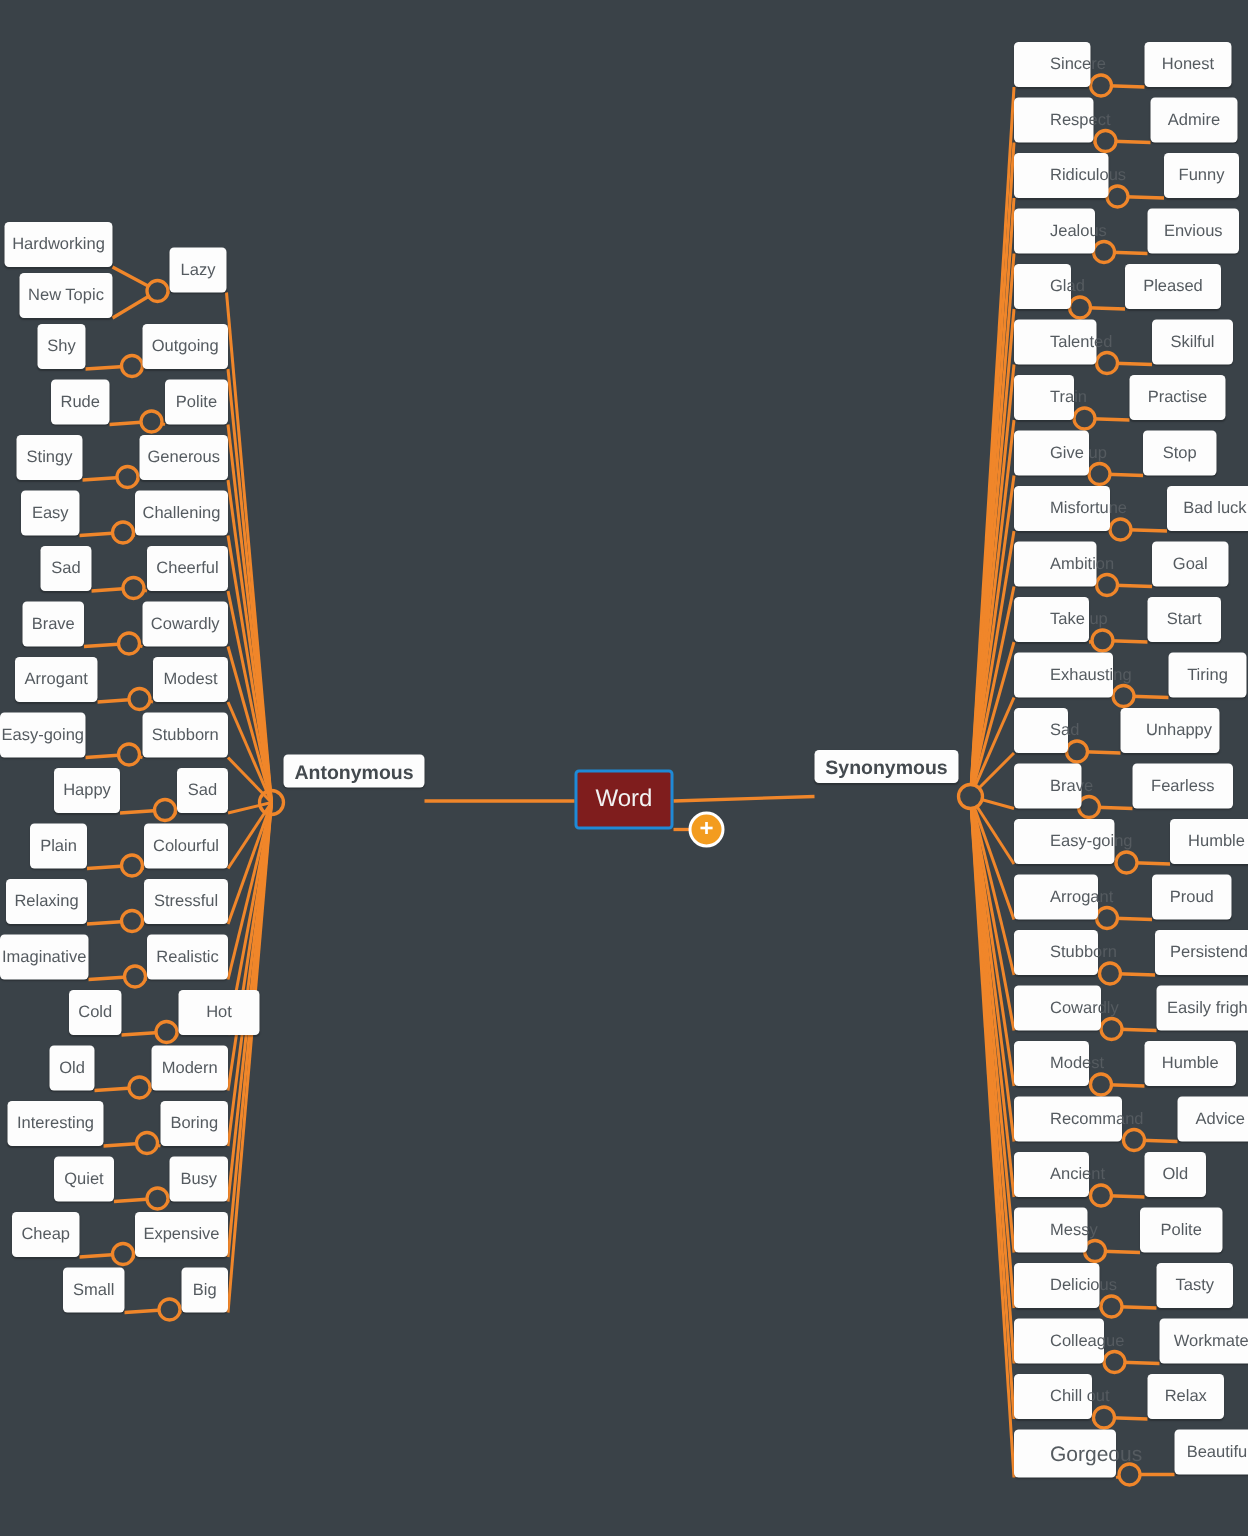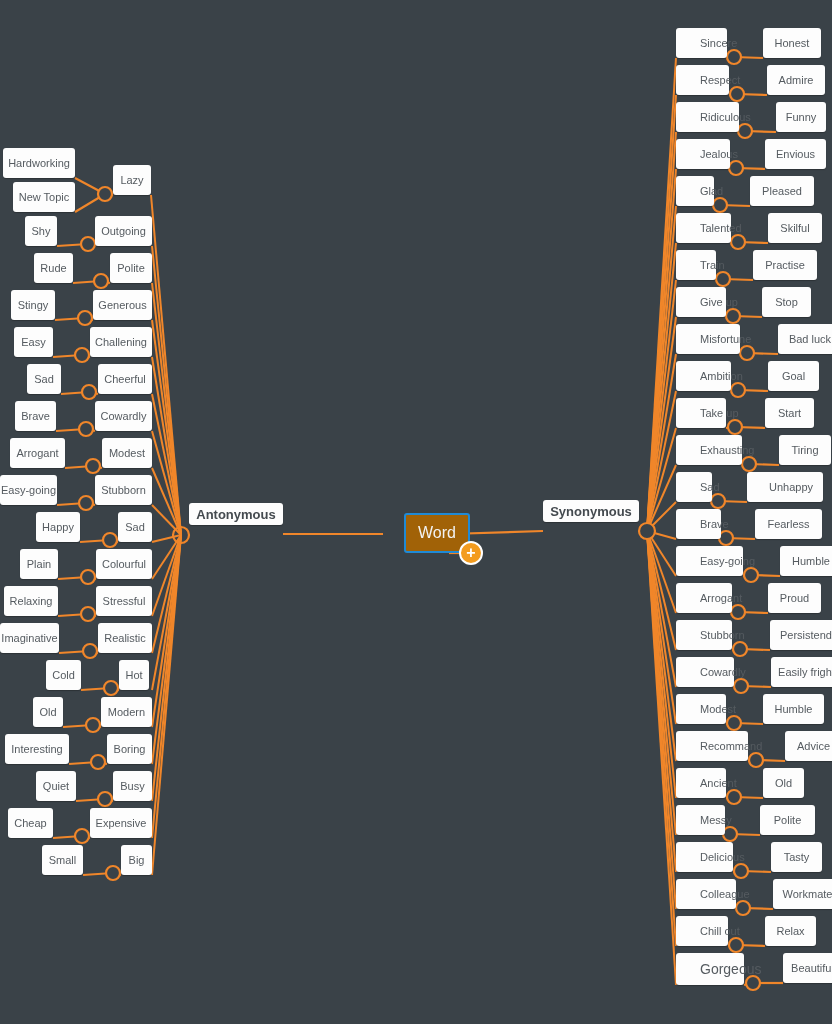--- a/index.html
+++ b/index.html
@@ -1,21 +1,21 @@
 <!DOCTYPE html>
 <html><head>
 <meta charset="utf-8">
 <style>
   html, body { margin:0; padding:0; }
   body { width:832px; height:1024px; background:#3a4248; position:relative; overflow:hidden; font-family:"Liberation Sans", sans-serif; }
   #lines { position:absolute; left:0; top:0; width:832px; height:1024px; }
   .node { position:absolute; background:#fdfdfd; border-radius:3px; color:#555b60; font-size:11px; display:flex; align-items:center; justify-content:center; height:30px; box-sizing:border-box; white-space:nowrap; box-shadow:0 1px 1px rgba(0,0,0,0.25); }
   .node.left-align { justify-content:flex-start; padding-left:24px; }
   .branch { font-weight:bold; font-size:13px; color:#444a4f; height:22px; }
-  .root { position:absolute; left:404px; top:513px; width:66px; height:40px; border:2px solid #1f8ad6; border-radius:3px; box-sizing:border-box; color:#f2f2f2; font-size:16px; display:flex; align-items:center; justify-content:center; background:#a16207; }
+  .root { position:absolute; left:383px; top:513px; width:66px; height:40px; border:2px solid #1f8ad6; border-radius:3px; box-sizing:border-box; color:#f2f2f2; font-size:16px; display:flex; align-items:center; justify-content:center; background:#7f1d1d; }
   .add { position:absolute; left:459px; top:541px; width:24px; height:24px; border-radius:50%; background:#f39c1f; border:2px solid #fff; box-sizing:border-box; color:#fff; font-size:16px; font-weight:bold; display:flex; align-items:center; justify-content:center; line-height:1; }
   .big { font-size:14px; }
 </style>
 </head>
 <body>
 
 <svg id="lines">
     <line x1="283" y1="534" x2="383" y2="534" stroke="#f0862a" stroke-width="2.2"></line>
     <line x1="449" y1="534" x2="543" y2="531" stroke="#f0862a" stroke-width="2.2"></line>
     <line x1="449" y1="553" x2="462" y2="553" stroke="#f0862a" stroke-width="2.2"></line>
@@ -232,21 +232,21 @@
     <div class="node" style="left: 95px; top: 475px; width: 57px;">Stubborn</div>
     <div class="node" style="left: 36px; top: 512px; width: 44px;">Happy</div>
     <div class="node" style="left: 118px; top: 512px; width: 34px;">Sad</div>
     <div class="node" style="left: 20px; top: 549px; width: 38px;">Plain</div>
     <div class="node" style="left: 96px; top: 549px; width: 56px;">Colourful</div>
     <div class="node" style="left: 4px; top: 586px; width: 54px;">Relaxing</div>
     <div class="node" style="left: 96px; top: 586px; width: 56px;">Stressful</div>
     <div class="node" style="left: 0px; top: 623px; width: 59px;">Imaginative</div>
     <div class="node" style="left: 98px; top: 623px; width: 54px;">Realistic</div>
     <div class="node" style="left: 46px; top: 660px; width: 35px;">Cold</div>
-    <div class="node" style="left: 119px; top: 660px; width: 30px;">Hot</div>
+    <div class="node" style="left: 119px; top: 660px; width: 54px;">Hot</div>
     <div class="node" style="left: 33px; top: 697px; width: 30px;">Old</div>
     <div class="node" style="left: 101px; top: 697px; width: 51px;">Modern</div>
     <div class="node" style="left: 5px; top: 734px; width: 64px;">Interesting</div>
     <div class="node" style="left: 107px; top: 734px; width: 45px;">Boring</div>
     <div class="node" style="left: 36px; top: 771px; width: 40px;">Quiet</div>
     <div class="node" style="left: 113px; top: 771px; width: 39px;">Busy</div>
     <div class="node" style="left: 8px; top: 808px; width: 45px;">Cheap</div>
     <div class="node" style="left: 90px; top: 808px; width: 62px;">Expensive</div>
     <div class="node" style="left: 42px; top: 845px; width: 41px;">Small</div>
     <div class="node" style="left: 121px; top: 845px; width: 31px;">Big</div>
@@ -268,21 +268,21 @@
     <div class="node" style="left: 762px; top: 287px; width: 49px;">Stop</div>
     <div class="node left-align" style="left: 676px; top: 324px; width: 64px;">Misfortune</div>
     <div class="node" style="left: 778px; top: 324px; width: 64px;">Bad luck</div>
     <div class="node left-align" style="left: 676px; top: 361px; width: 55px;">Ambition</div>
     <div class="node" style="left: 768px; top: 361px; width: 51px;">Goal</div>
     <div class="node left-align" style="left: 676px; top: 398px; width: 50px;">Take up</div>
     <div class="node" style="left: 765px; top: 398px; width: 49px;">Start</div>
     <div class="node left-align" style="left: 676px; top: 435px; width: 66px;">Exhausting</div>
     <div class="node" style="left: 779px; top: 435px; width: 52px;">Tiring</div>
     <div class="node left-align" style="left: 676px; top: 472px; width: 36px;">Sad</div>
-    <div class="node" style="left: 747px; top: 472px; width: 76px; padding-left: 12px;">Unhappy</div>
+    <div class="node" style="left: 747px; top: 472px; width: 66px; padding-left: 12px;">Unhappy</div>
     <div class="node left-align" style="left: 676px; top: 509px; width: 45px;">Brave</div>
     <div class="node" style="left: 755px; top: 509px; width: 67px;">Fearless</div>
     <div class="node left-align" style="left: 676px; top: 546px; width: 67px;">Easy-going</div>
     <div class="node" style="left: 780px; top: 546px; width: 62px;">Humble</div>
     <div class="node left-align" style="left: 676px; top: 583px; width: 56px;">Arrogant</div>
     <div class="node" style="left: 768px; top: 583px; width: 53px;">Proud</div>
     <div class="node left-align" style="left: 676px; top: 620px; width: 56px;">Stubborn</div>
     <div class="node" style="left: 770px; top: 620px; width: 72px;">Persistend</div>
     <div class="node left-align" style="left: 676px; top: 657px; width: 58px;">Cowardly</div>
     <div class="node" style="left: 771px; top: 657px; width: 71px;">Easily fright</div>

